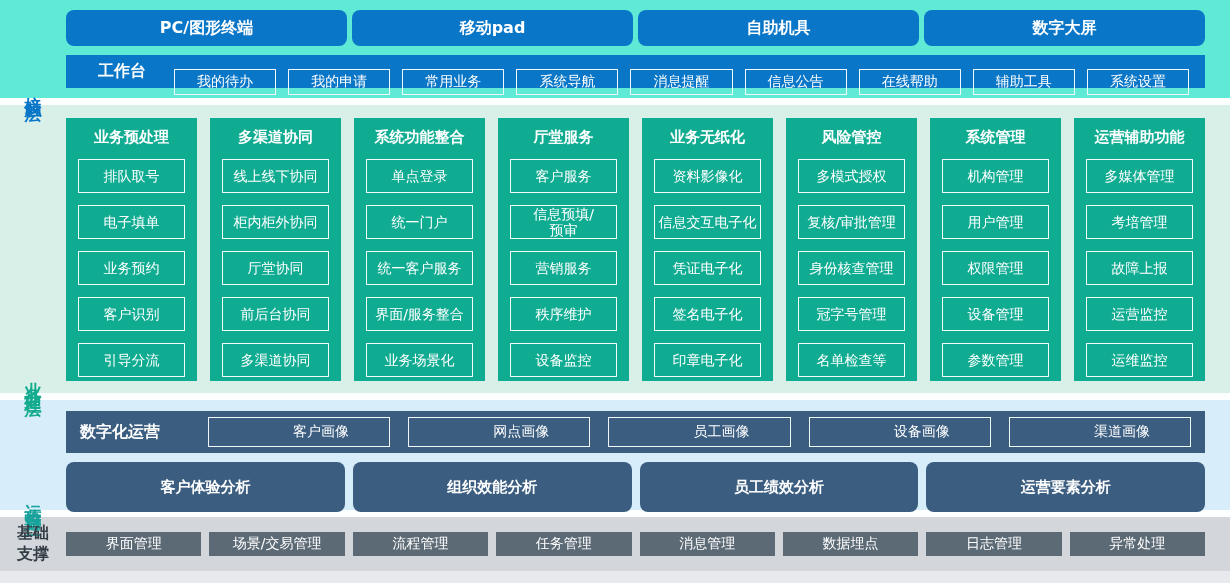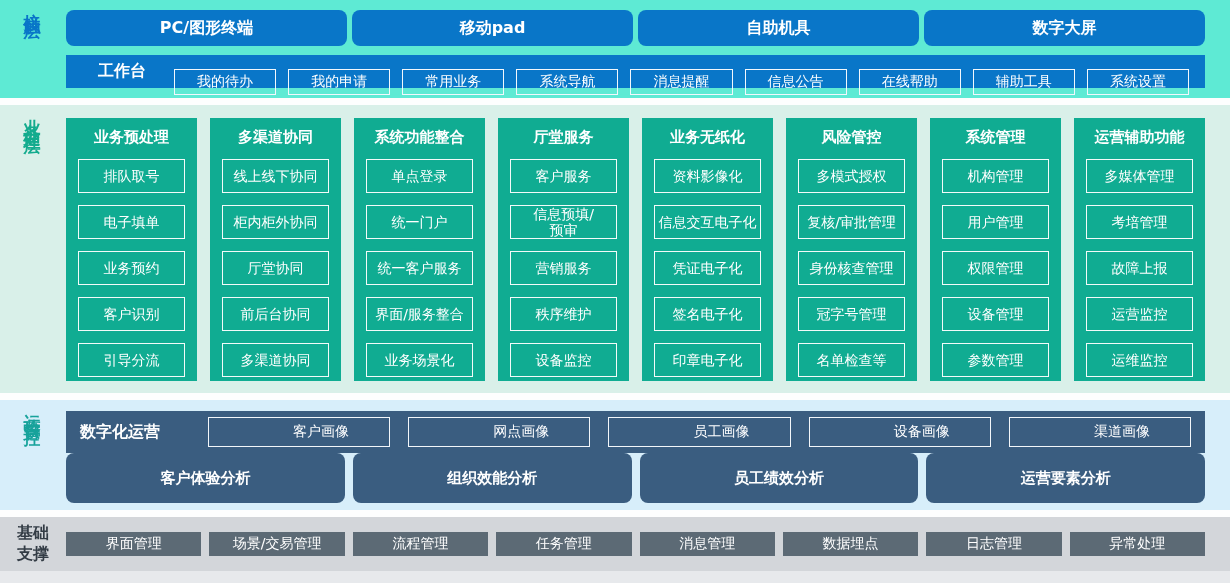--- a/index.html
+++ b/index.html
@@ -3,21 +3,21 @@
 <meta charset="utf-8">
 <style>
   * { margin:0; padding:0; box-sizing:border-box; }
   html,body { background:#fff; }
   body { font-family:"DejaVu Sans","Liberation Sans",sans-serif; }
   .page { position:relative; width:1230px; height:583px; background:#ffffff; overflow:hidden; }
 
   .band { display:flex; width:100%; }
   .gap { height:7px; background:#fdfefe; }
 
-  .layer-col { flex:0 0 66px; display:flex; align-items:flex-start; justify-content:center; }
+  .layer-col { flex:0 0 66px; display:flex; align-items:flex-end; justify-content:center;font-family:Liberation Serif, serif; }
   .v-label { writing-mode:vertical-rl; text-orientation:upright; font-weight:bold; font-size:17px; letter-spacing:5px; }
   .band-content { flex:1; padding-right:25px; }
 
   
   .band-contact { height:98px; background:#5eead4; }
   .label-blue { color:#0976c8; }
   .terminal-row { display:flex; gap:5px; margin-top:10px; height:36px; }
   .terminal-btn { flex:1; background:#0976c8; border-radius:8px; color:#fff; font-weight:bold;
                   font-size:16px; display:flex; align-items:center; justify-content:center; }
   .workbench-bar { margin-top:9px; height:33px; background:#0976c8; display:flex; align-items:center;
@@ -37,21 +37,21 @@
               text-align:center; white-space:pre-line; line-height:16px; }
 
   
   .band-ops { height:110px; background:#d7eefa; }
   .label-teal { color:#17a29b; }
   .digital-bar { margin-top:11px; height:42px; background:#3a5d80; display:flex; align-items:center;
                  padding:0 14px; gap:18px; }
   .digital-label { color:#fff; font-weight:bold; font-size:16px; flex:0 0 110px; text-align:left; }
   .ops-chip { flex:1; height:30px; border:1px solid #f2f6fa; color:#fff; font-size:14px;
               display:flex; align-items:center; justify-content:center;padding-left:44px; }
-  .analysis-row { display:flex; gap:8px; height:50px; }
+  .analysis-row { display:flex; gap:8px; margin-top:9px; height:50px; }
   .analysis-btn { flex:1; background:#3a5d80; border-radius:8px; color:#fff; font-weight:bold;
                   font-size:15px; display:flex; align-items:center; justify-content:center; }
 
   
   .band-foundation { height:54px; background:#d3d6da; align-items:center; }
   .label-dark { color:#333c45; font-weight:bold; font-size:16px; width:36px; line-height:1.3;
                 text-align:center; }
   .foundation-row { display:flex; gap:8px; height:24px; }
   .fnd-btn { flex:1; background:#5c6a75; color:#fff; font-size:14px;
              display:flex; align-items:center; justify-content:center; }

